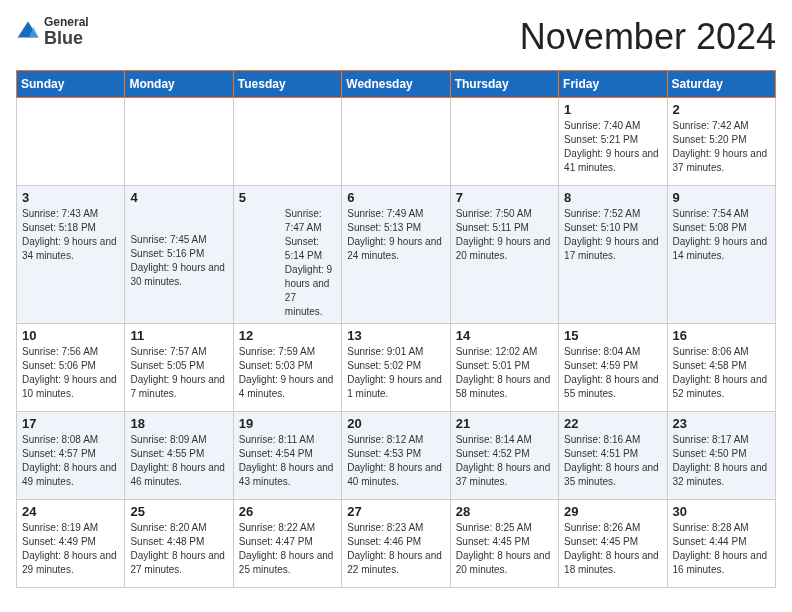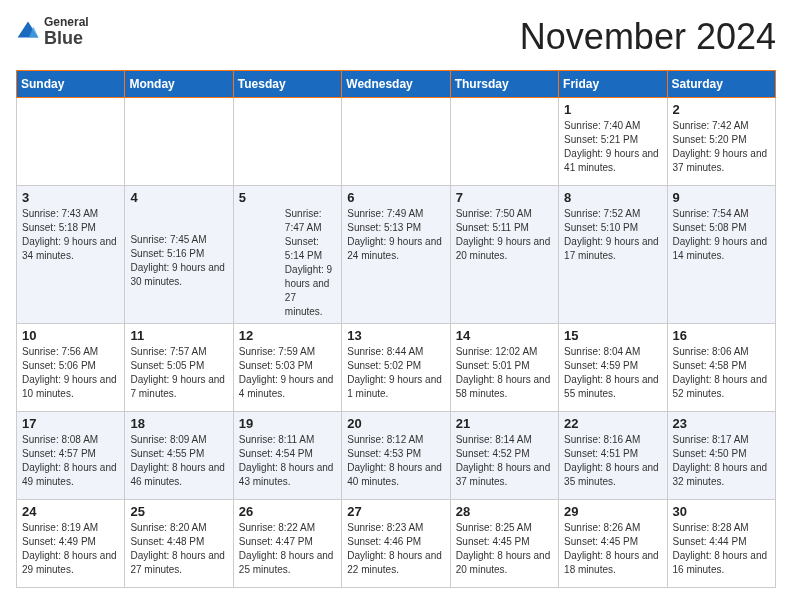--- a/index.html
+++ b/index.html
@@ -203,21 +203,21 @@
 Daylight: 9 hours and 7 minutes.</div>
         </td>
         <td>
           <span class="day-number">12</span>
           <div class="day-info" style="white-space: pre-line;">Sunrise: 7:59 AM
 Sunset: 5:03 PM
 Daylight: 9 hours and 4 minutes.</div>
         </td>
         <td>
           <span class="day-number">13</span>
-          <div class="day-info" style="white-space: pre-line;">Sunrise: 8:44 AM
+          <div class="day-info" style="white-space: pre-line;">Sunrise: 9:01 AM
 Sunset: 5:02 PM
 Daylight: 9 hours and 1 minute.</div>
         </td>
         <td>
           <span class="day-number">14</span>
           <div class="day-info" style="white-space: pre-line;">Sunrise: 12:02 AM
 Sunset: 5:01 PM
 Daylight: 8 hours and 58 minutes.</div>
         </td>
         <td>

